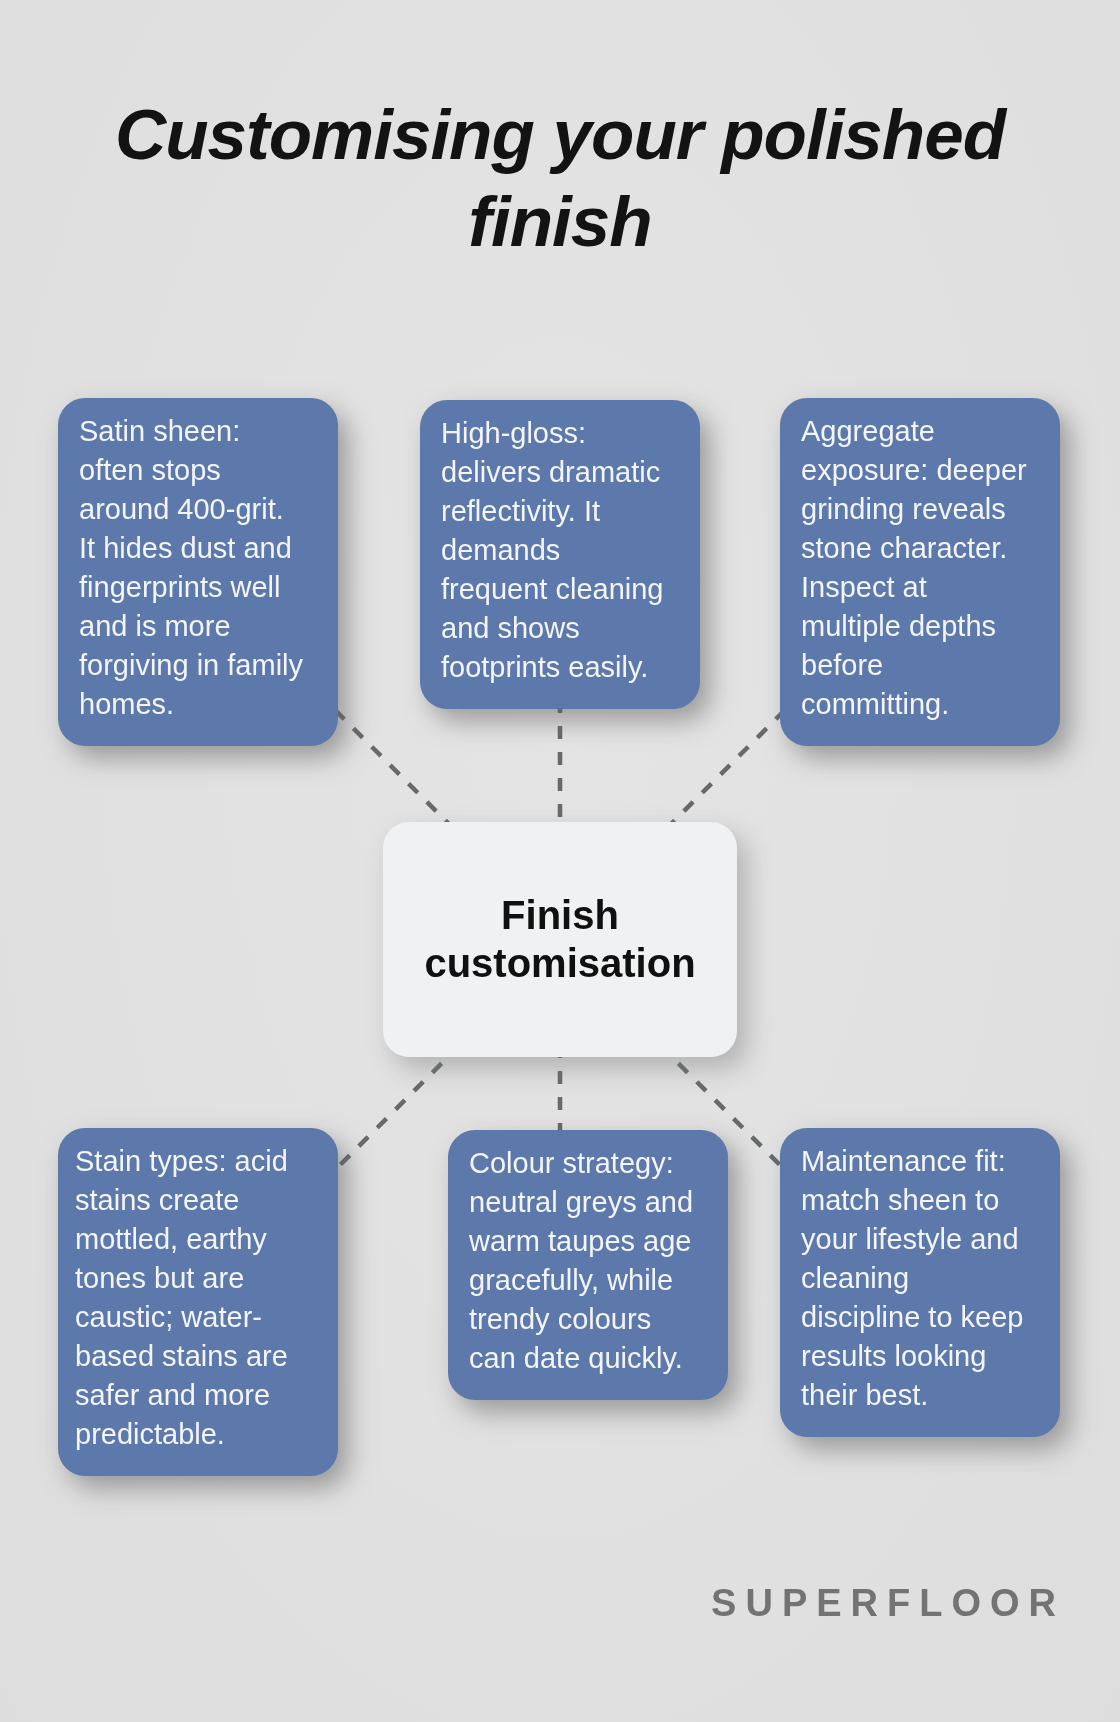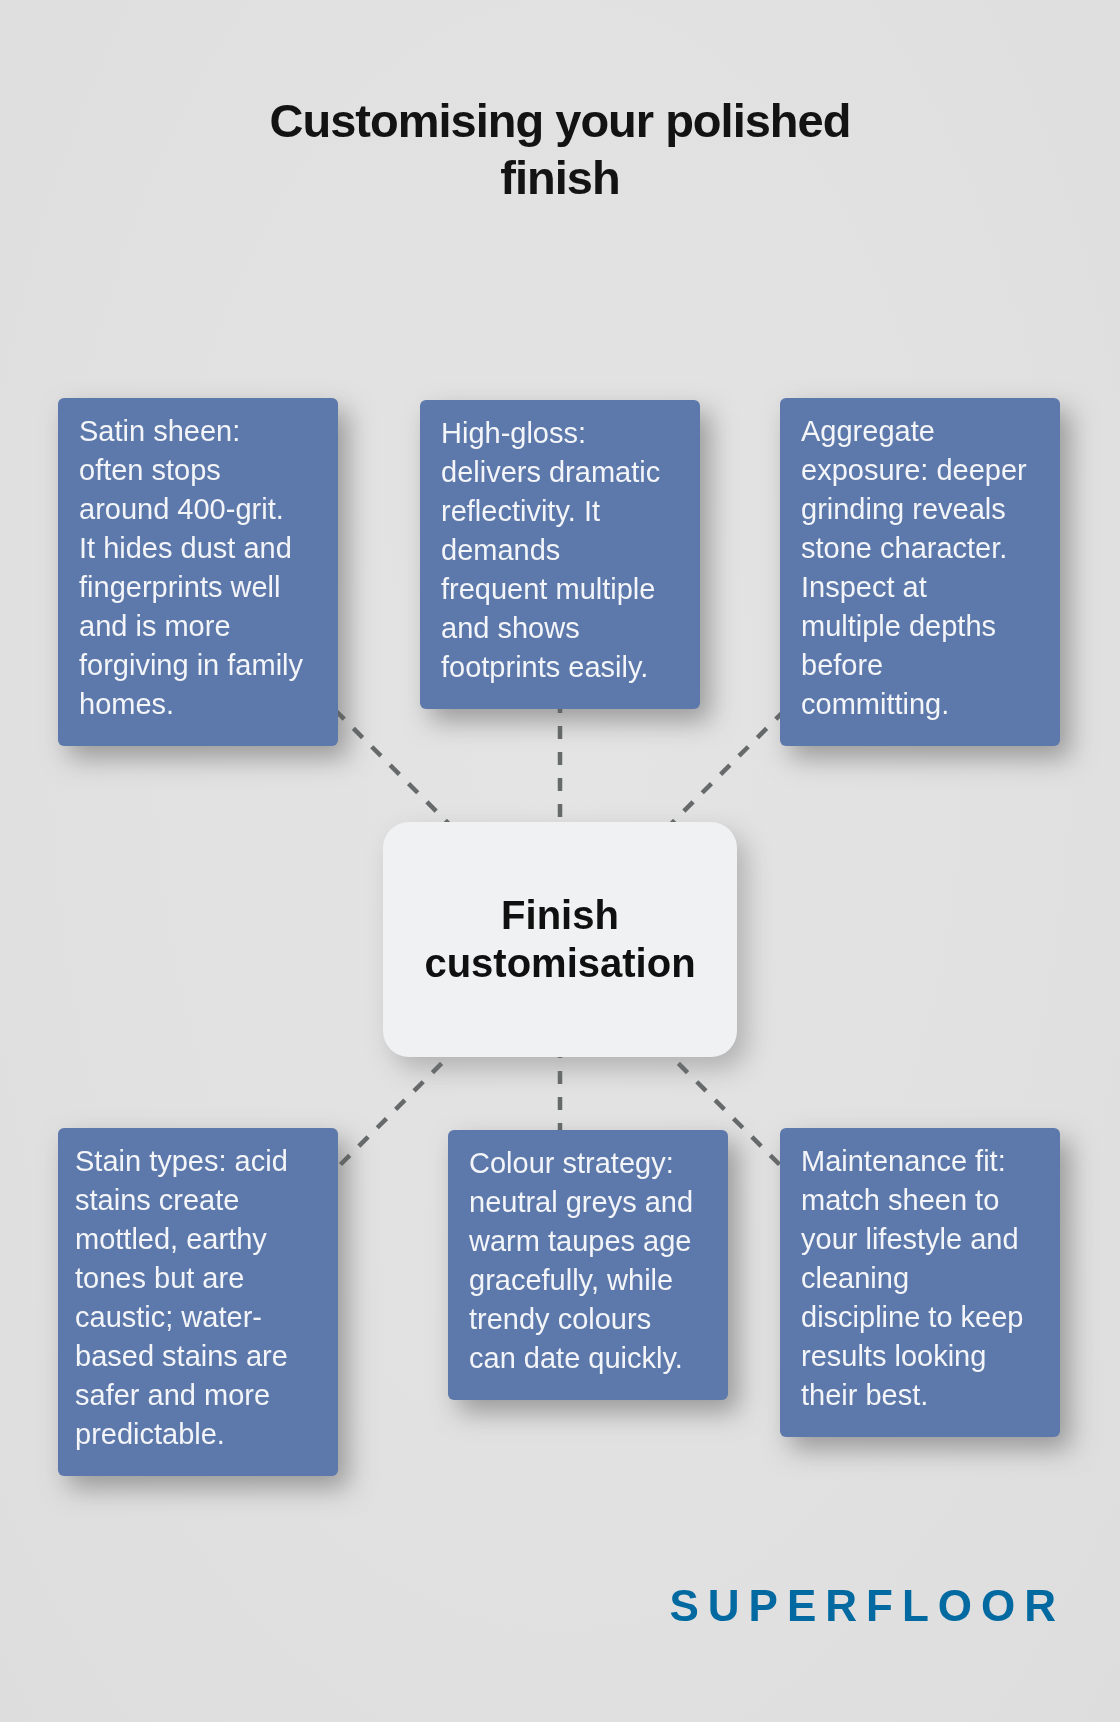--- a/index.html
+++ b/index.html
@@ -3,30 +3,30 @@
 <meta charset="utf-8">
 <style>
   html,body{margin:0;padding:0;}
   body{
     width:1120px;height:1722px;position:relative;overflow:hidden;
     background:radial-gradient(ellipse at 50% 42%, #e3e4e3 0%, #dfe0df 70%, #dcddDC 100%);
     font-family:"Liberation Sans", sans-serif;
   }
   .title{
     position:absolute;top:92px;left:0;width:100%;
-    text-align:center;font-size:47px;font-weight:700;color:#131313;
-    letter-spacing:-1px;line-height:1.22;white-space:pre-line;
+    text-align:center;font-size:71px;font-weight:700;color:#131313;
+    letter-spacing:-1px;line-height:1.22;white-space:pre-line;font-style:italic;
   }
   .connector-layer{position:absolute;top:0;left:0;z-index:1;}
   .connector-layer line{
     stroke:#666a6a;stroke-width:4.5;stroke-dasharray:13 13;
   }
   .node{
     position:absolute;z-index:2;width:280px;box-sizing:border-box;
-    background:#5d79ab;color:#f3f5f8;border-radius:6px;
+    background:#5d79ab;color:#f3f5f8;border-radius:27px;
     padding:14px 16px 22px 21px;font-size:29px;line-height:1.345;
     white-space:pre-line;
     box-shadow:10px 12px 26px rgba(95,95,95,0.55);
   }
   .n-tl{left:58px;top:398px;}
   .n-tm{left:420px;top:400px;}
   .n-tr{left:780px;top:398px;}
   .n-bl{left:58px;top:1128px;padding-left:17px;}
   .n-bm{left:420px;top:1130px;margin-left:28px;}
   .n-br{left:780px;top:1128px;}
@@ -37,21 +37,21 @@
     display:flex;align-items:center;justify-content:center;
   }
   .center-label{
     text-align:center;font-size:40px;font-weight:700;color:#101010;
     line-height:1.18;white-space:pre-line;
   }
   .logo{
     position:absolute;right:64px;top:1584px;text-align:right;z-index:2;
   }
   .logo-brand{
-    font-size:44px;font-weight:700;color:#0369a1;letter-spacing:9px;
+    font-size:38px;font-weight:700;color:#737373;letter-spacing:9px;
     margin-right:-9px;line-height:1.0;margin-left:32px;
   }
   .logo-region{
     font-size:22px;font-weight:400;color:#1d1d1d;letter-spacing:5px;
     margin-right:-5px;margin-top:3px;line-height:1.0;
   }
 </style>
 </head>
 <body>
 
@@ -72,21 +72,21 @@
 around 400-grit.
 It hides dust and
 fingerprints well
 and is more
 forgiving in family
 homes.</div>
 <div class="node n-tm">High-gloss:
 delivers dramatic
 reflectivity. It
 demands
-frequent multiple
+frequent cleaning
 and shows
 footprints easily.</div>
 <div class="node n-tr">Aggregate
 exposure: deeper
 grinding reveals
 stone character.
 Inspect at
 multiple depths
 before
 committing.</div>

